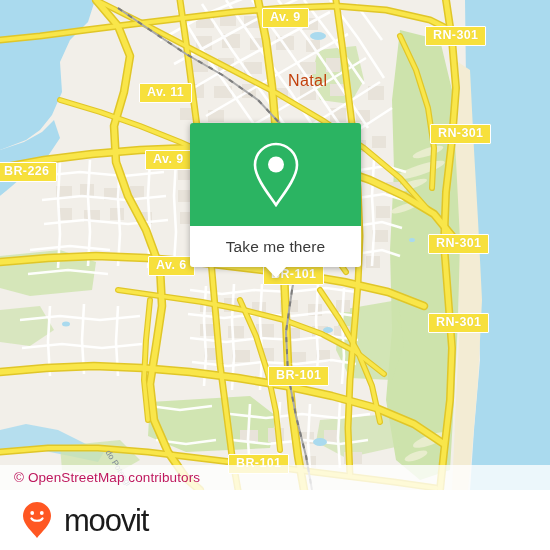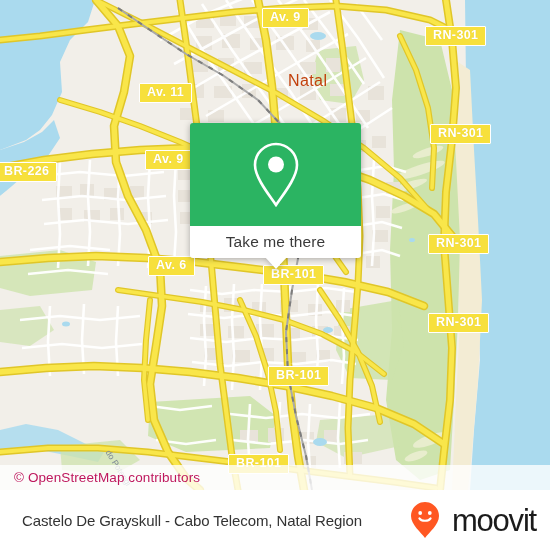--- a/index.html
+++ b/index.html
@@ -99,21 +99,21 @@
   #popup-body {
     background: #2bb462;
     height: 103px;
     border-radius: 3px 3px 0 0;
     display: flex;
     align-items: center;
     justify-content: center;
   }
   #popup-footer {
     background: #ffffff;
-    height: 32px;
+    height: 41px;
     border-radius: 0 0 3px 3px;
     display: flex;
     align-items: center;
     justify-content: center;
     position: relative;
   }
   #popup-footer-label {
     font-size: 15.5px;
     color: #3a3a3a;
     letter-spacing: 0.1px;
@@ -422,21 +422,20 @@
         <circle cx="27" cy="24.5" r="8" fill="#ffffff"></circle>
       </svg>
     </div>
     <div id="popup-footer">
       <span id="popup-footer-label">Take me there</span>
       <div id="popup-tail"></div>
     </div>
   </div>
 
   <div id="footer">
-    <div id="footer-title">Castelo De Grayskull - Cabo Telecom, Natal Region</div>
     <div id="brand">
       <svg width="30" height="38" viewBox="0 0 30 38">
         <path d="M15 1 C7.3 1 1 7.3 1 15 C1 23.5 11 31.5 15 37 C19 31.5 29 23.5 29 15 C29 7.3 22.7 1 15 1 Z" fill="#ff5722"></path>
         <circle cx="10.2" cy="12" r="1.9" fill="#ffffff"></circle>
         <circle cx="19.8" cy="12" r="1.9" fill="#ffffff"></circle>
         <path d="M9.4 17.4 C11.4 20.6 18.6 20.6 20.6 17.4" fill="none" stroke="#ffffff" stroke-width="2.1" stroke-linecap="round"></path>
       </svg>
       <span id="brand-name">moovit</span>
     </div>
   </div>

